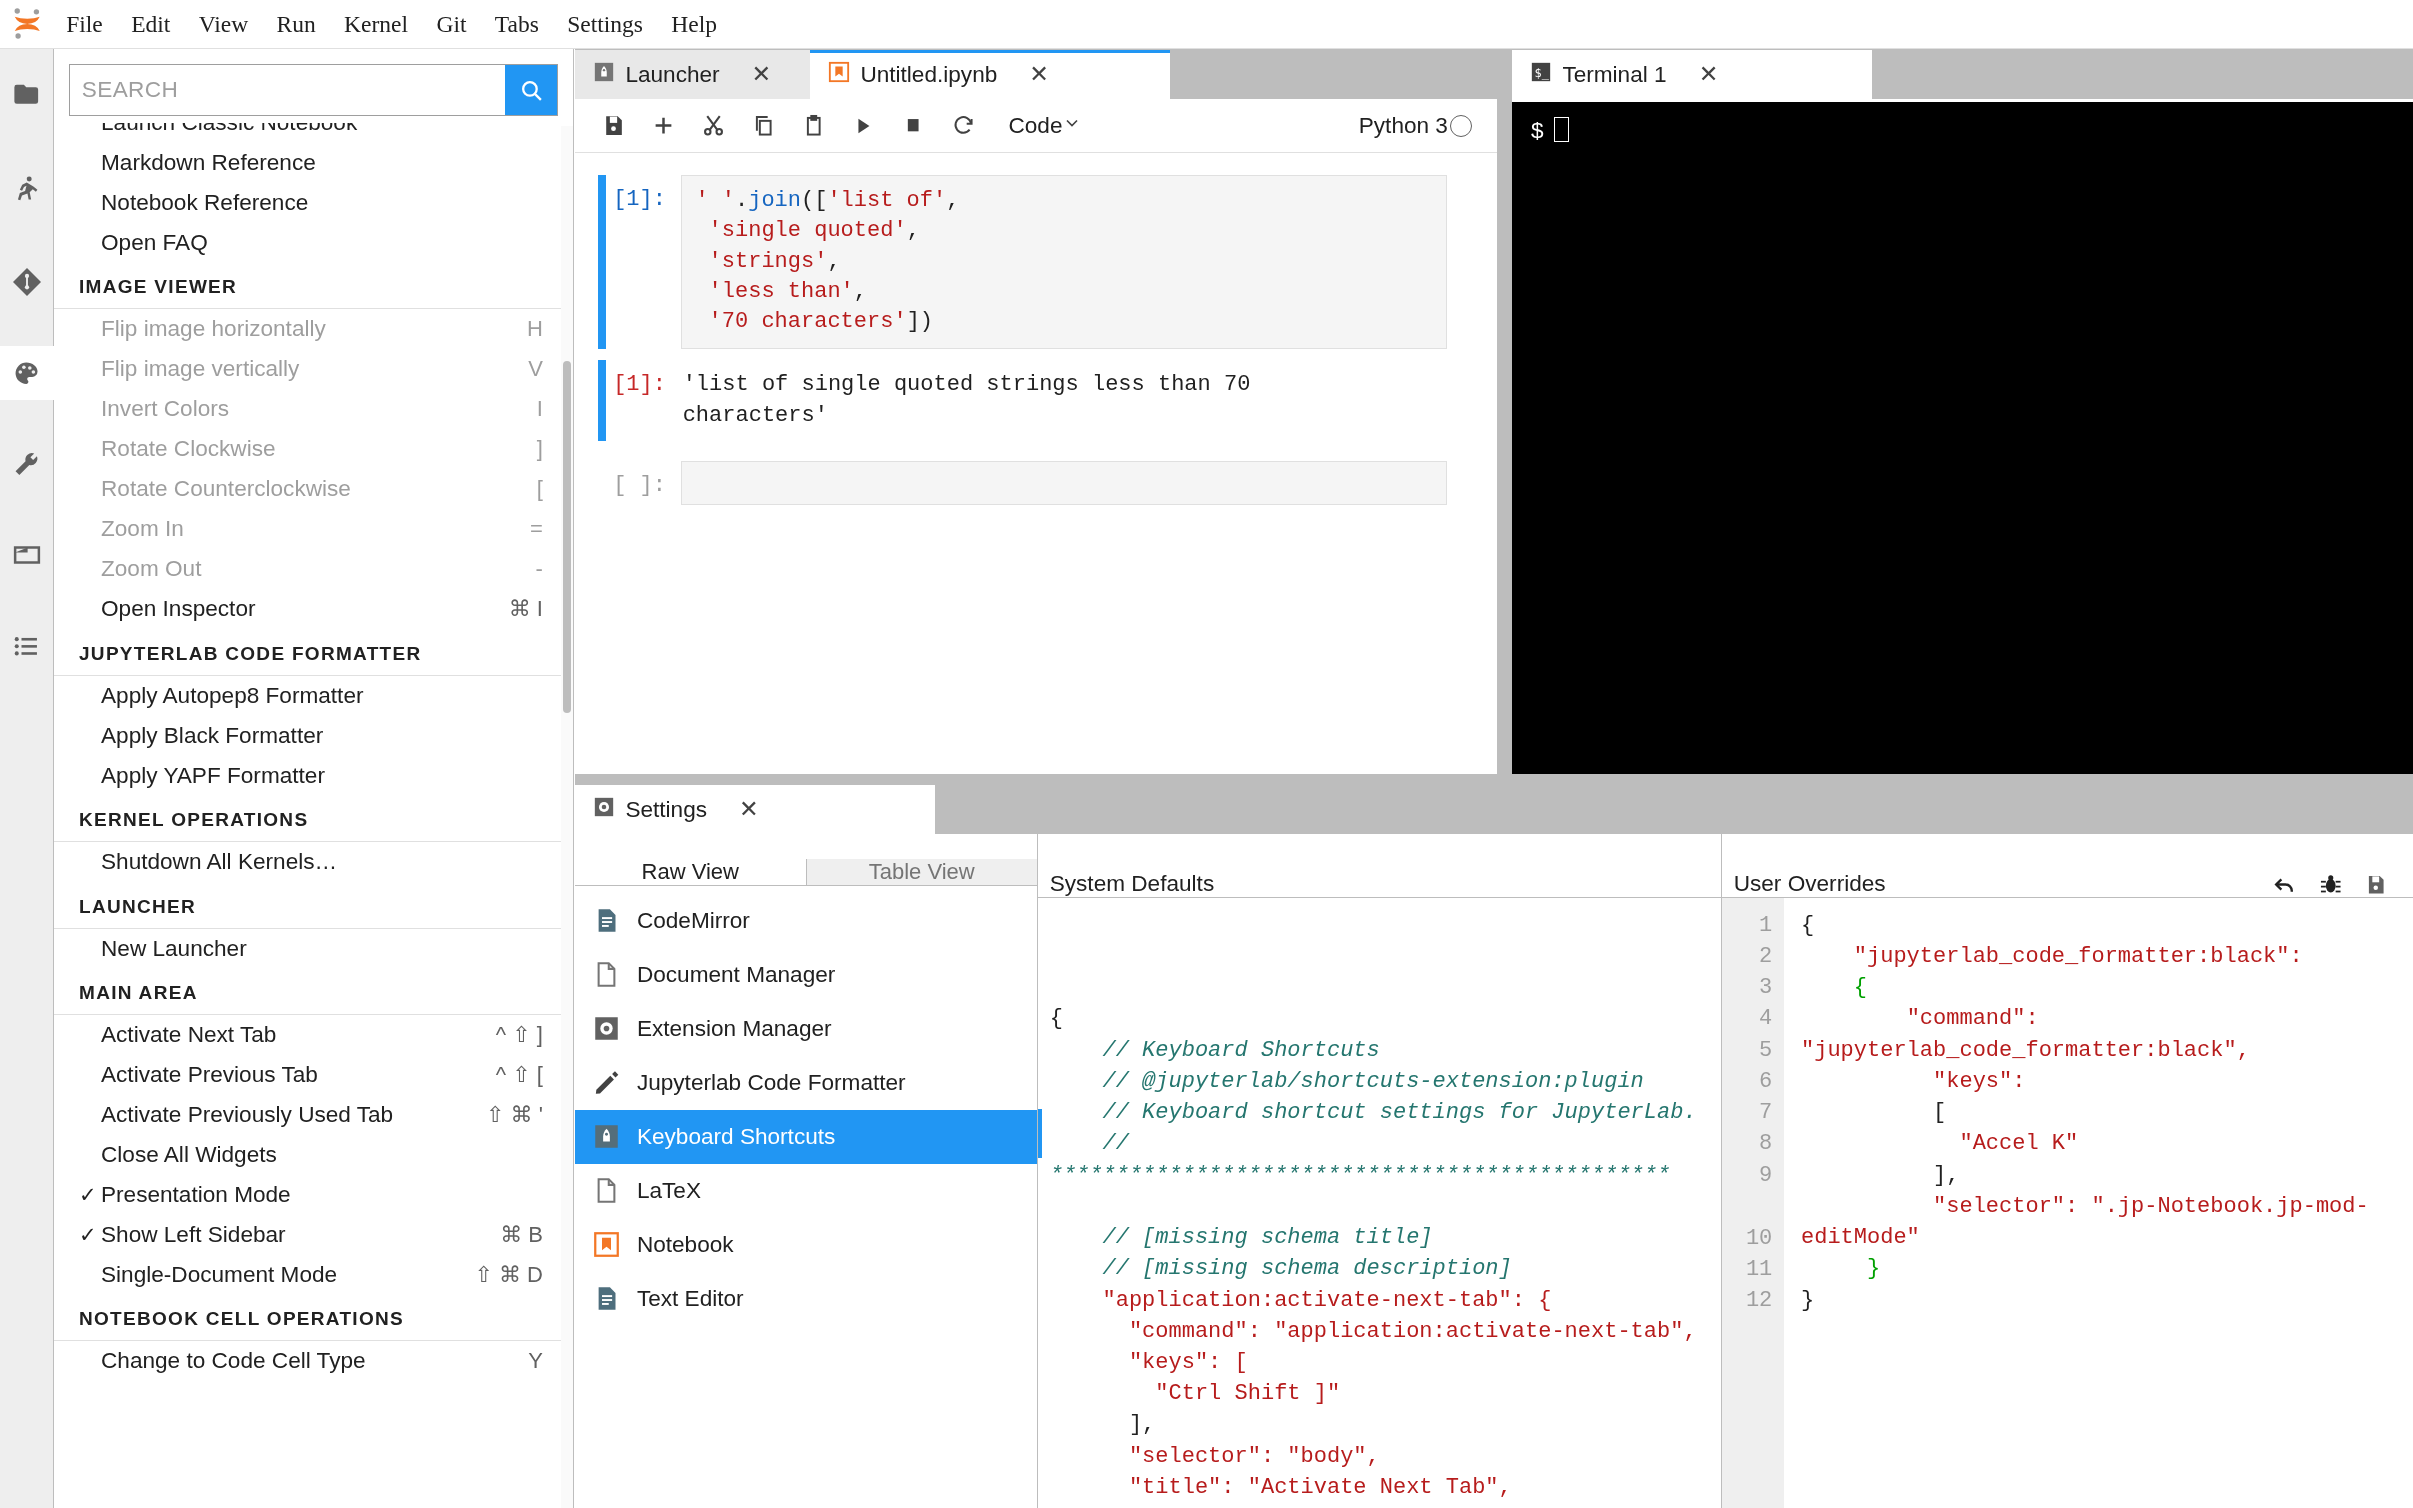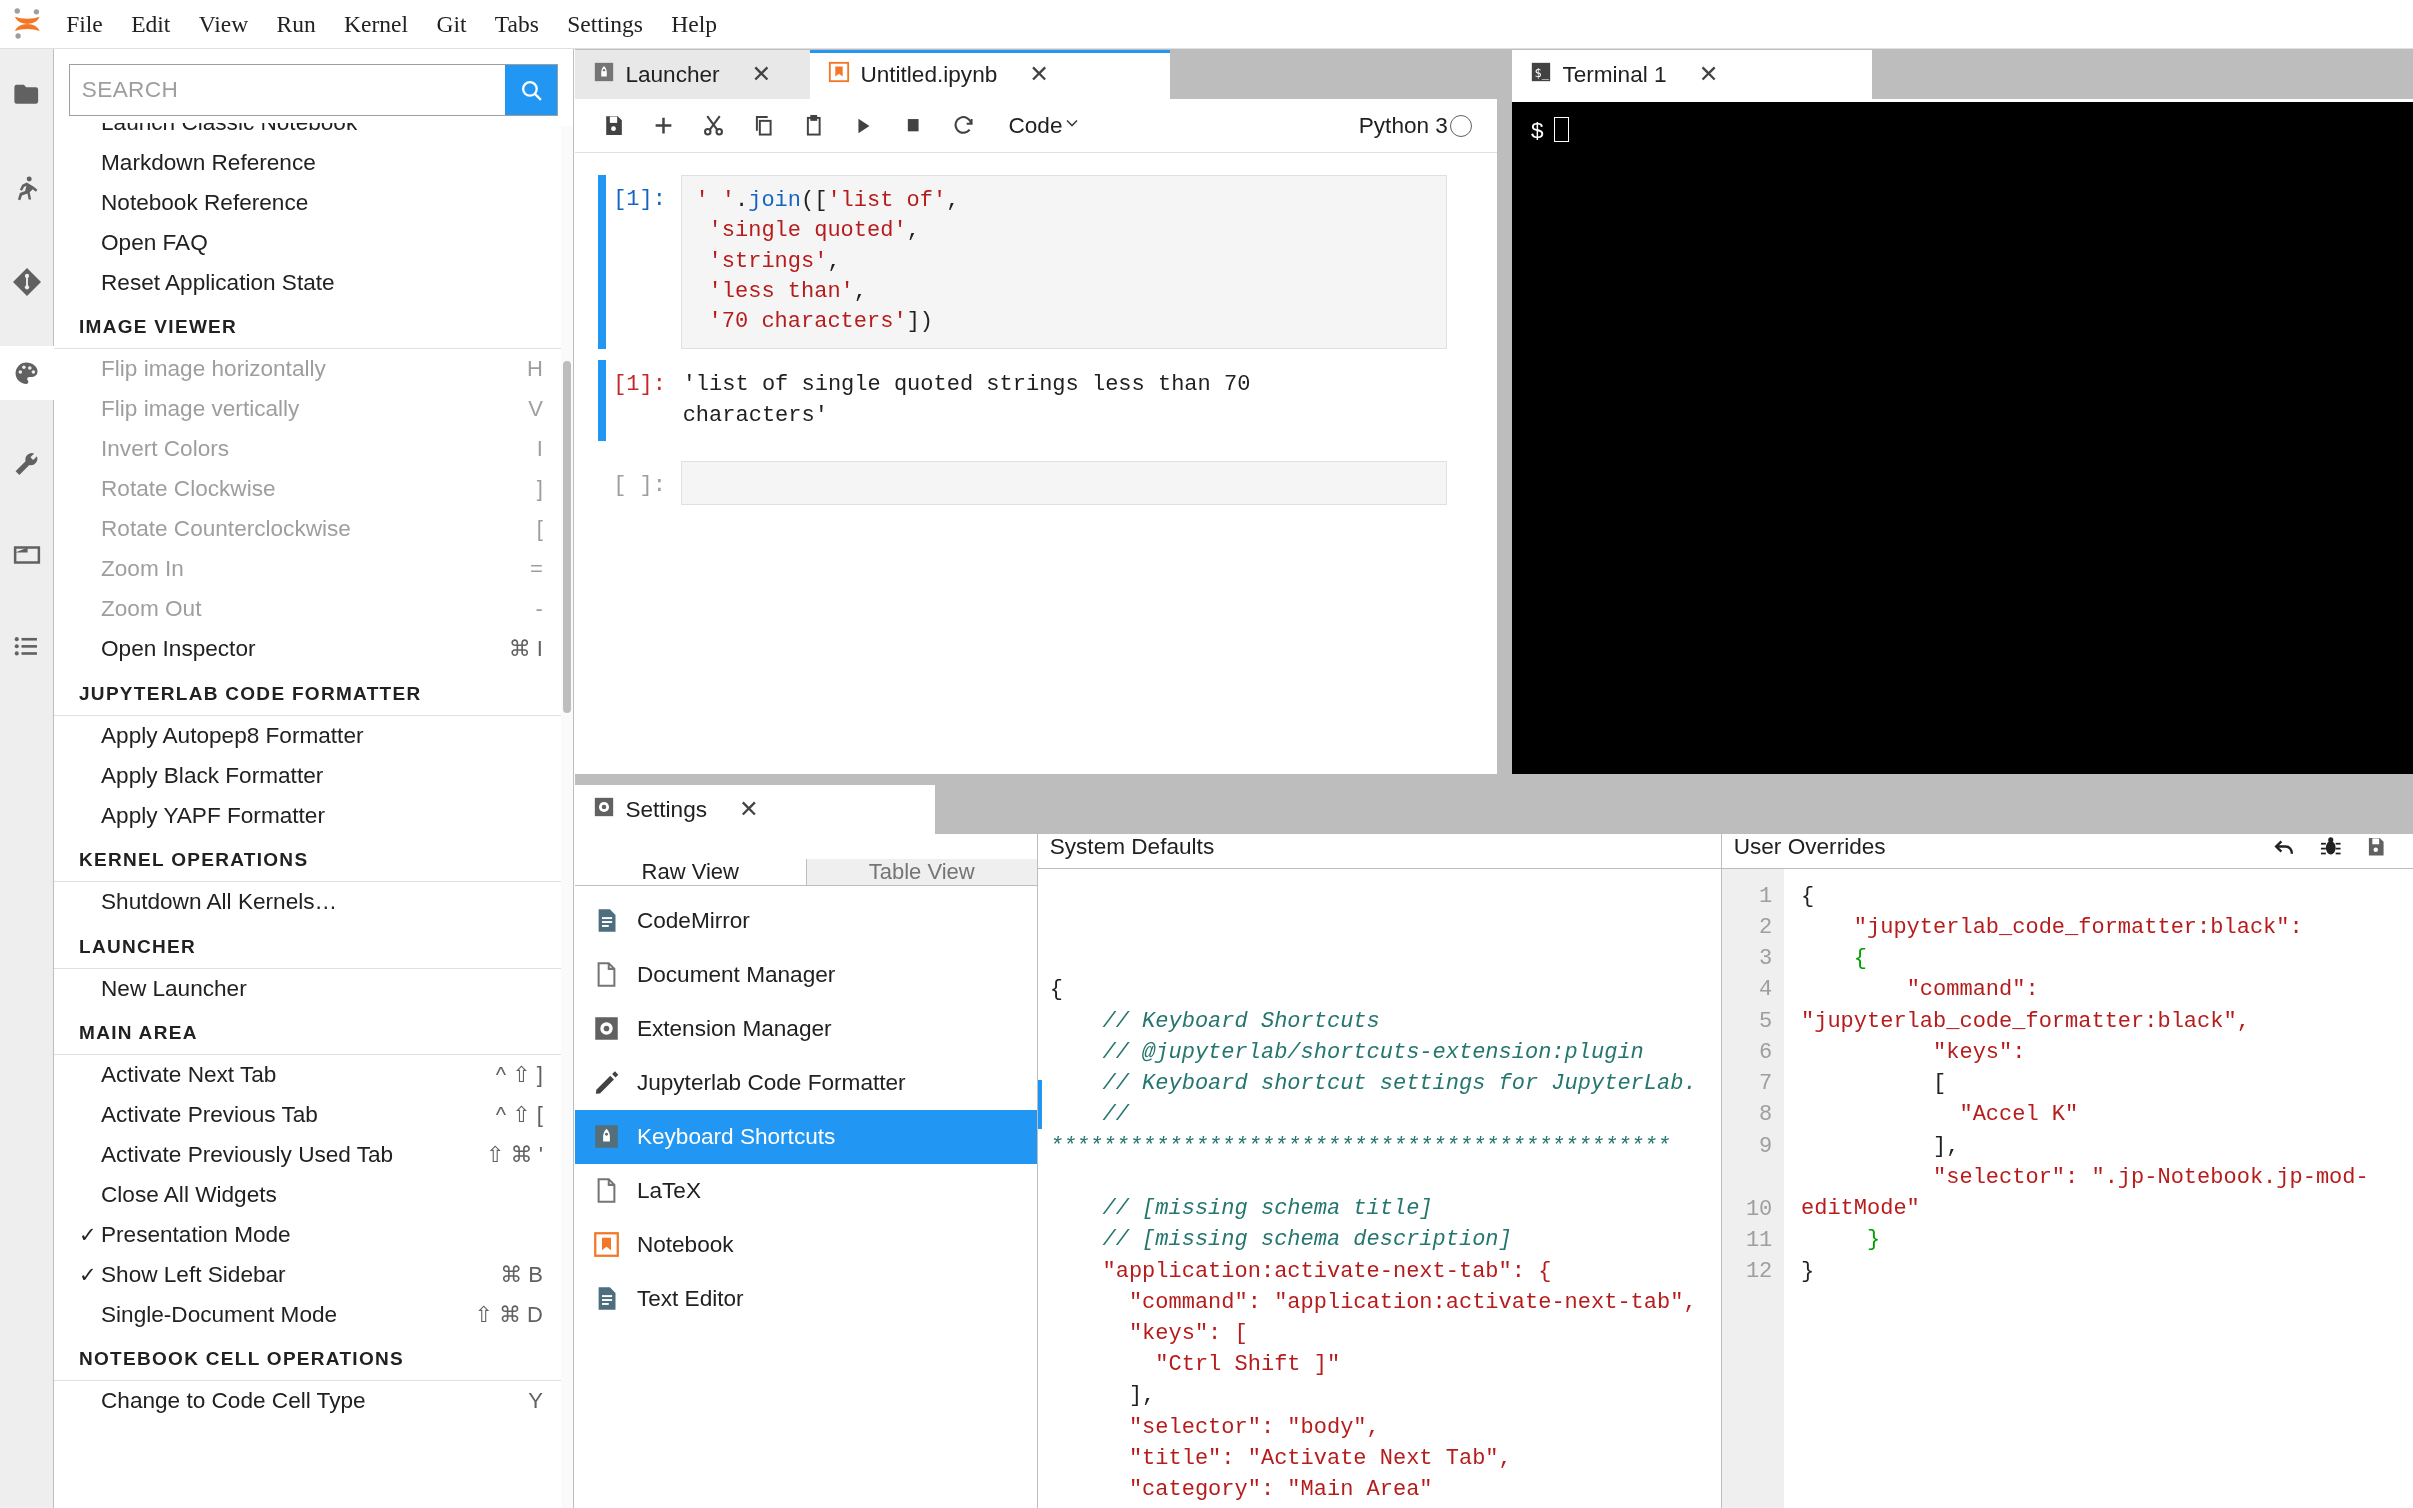--- a/index.html
+++ b/index.html
@@ -190,21 +190,21 @@
   .plug-row.selected { background:#2196f3; color:#fff; }
   .plug-ico { width:28.5px; height:28.5px; flex:none; }
 
   
   #set-mid {
     width:684px; flex:none; display:flex; flex-direction:column;
     border-right:0.8px solid #bdbdbd; min-width:0;
   }
   #set-right { flex:1; display:flex; flex-direction:column; min-width:0; }
   .ed-head {
-    height:35px; flex:none; display:flex; align-items:flex-start;
+    height:64px; flex:none; display:flex; align-items:flex-end;
     padding:0 11.7px; font-size:22.6px; color:#212121;
     border-bottom:0.8px solid #bdbdbd; background:#fff;
   }
   .ed-head .actions { margin-left:auto; display:flex; gap:22px; padding-right:13.4px; }
   .ed-act { cursor:pointer; color:#212121; display:flex; align-items:center; }
   .ed-body {
     flex:1; overflow:hidden; font-family:"Liberation Mono", monospace;
     font-size:22px; line-height:1.42; padding:11.7px 8.4px 0 11.7px;
     white-space:pre-wrap; word-break:break-word; background:#fff;
     position:relative;
@@ -326,25 +326,20 @@
         <span class="key"></span>
       </div>
       <div class="cmd-row">
         <span class="chk"></span>
         <span class="lbl">Notebook Reference</span>
         <span class="key"></span>
       </div>
       <div class="cmd-row">
         <span class="chk"></span>
         <span class="lbl">Open FAQ</span>
-        <span class="key"></span>
-      </div>
-      <div class="cmd-row">
-        <span class="chk"></span>
-        <span class="lbl">Reset Application State</span>
         <span class="key"></span>
       </div>
       <div class="cmd-head">IMAGE VIEWER</div>
       <div class="cmd-row disabled">
         <span class="chk"></span>
         <span class="lbl">Flip image horizontally</span>
         <span class="key">H</span>
       </div>
       <div class="cmd-row disabled">
         <span class="chk"></span>

